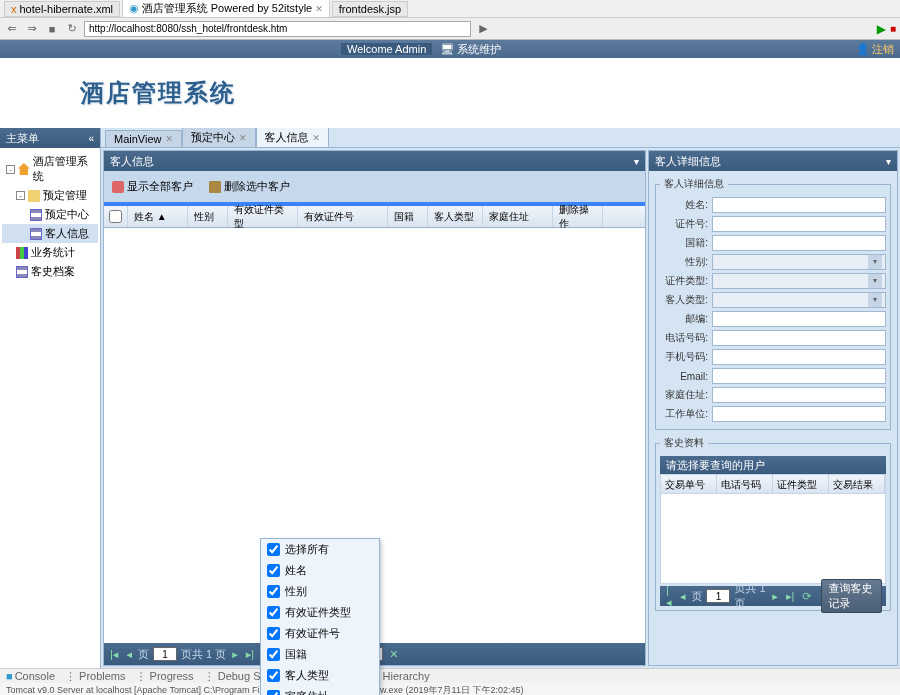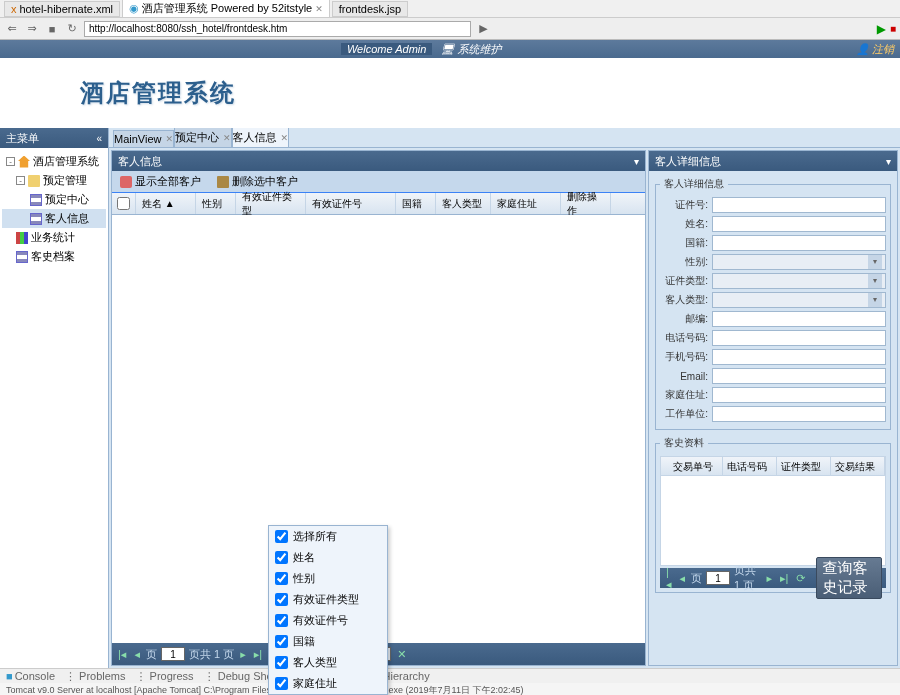--- a/index.html
+++ b/index.html
@@ -6,50 +6,50 @@
 body { background:#fff; width:900px; height:695px; overflow:hidden; position:relative; }
 .ide-tabs { height:18px; background:#f0f0f0; border-bottom:1px solid #ccc; display:flex; align-items:center; padding-left:4px; gap:2px; }
 .ide-tab { padding:1px 6px; background:#e8e8e8; border:1px solid #ccc; display:flex; align-items:center; gap:3px; font-size:10px; }
 .ide-tab.active { background:#fff; }
 .ide-close { color:#888; font-size:9px; }
 .browser-bar { height:22px; background:#eee; border-bottom:1px solid #bbb; display:flex; align-items:center; padding:0 4px; gap:4px; }
 .nav-btn { width:16px; height:16px; color:#666; display:flex; align-items:center; justify-content:center; cursor:pointer; }
 .url-input { flex:1; height:16px; border:1px solid #aaa; padding:0 4px; background:#fff; font-size:10px; }
 .run-btn { color:#090; font-size:12px; }
 .stop-btn { color:#c00; font-size:10px; }
-.top-strip { height:18px; background:linear-gradient(#5d7a9c,#4a6a8e); display:flex; align-items:center; color:#fff; font-size:10px;font-style:italic; }
+.top-strip { height:18px; background:linear-gradient(#5d7a9c,#4a6a8e); display:flex; align-items:center; color:#fff; font-size:10px; }
 .top-strip .welcome { margin-left:auto; padding:0 6px; background:#3a5a7e; }
 .top-strip .maint { padding:0 8px; display:flex; align-items:center; gap:3px; }
 .top-strip .logout { margin-left:auto; padding:0 6px; color:#ffcc66; display:flex; align-items:center; gap:2px; }
 .app-header { height:70px; background:#fff; display:flex; align-items:center; padding-left:80px; position:relative; }
 .app-title { font-size:24px; color:#2c5f8d; font-weight:bold; letter-spacing:2px; text-shadow:1px 1px 2px rgba(100,140,180,0.3); }
 .watermark { position:absolute; top:35px; left:60px; font-size:20px; color:#bbb; font-family:monospace; letter-spacing:1px; opacity:0.6; }
 .main-area { display:flex; height:540px; background:#d5e4f2; }
-.sidebar { width:109px; background:#d5e4f2; border-right:1px solid #99b4d1; display:flex; flex-direction:column; }
+.sidebar { width:101px; background:#d5e4f2; border-right:1px solid #99b4d1; display:flex; flex-direction:column; }
 .sb-header { height:20px; background:linear-gradient(#4a6a8e,#3a5a7e); color:#fff; display:flex; align-items:center; padding:0 6px; font-size:11px; justify-content:space-between; }
 .tree { padding:4px 2px; background:#fff; flex:1; }
 .tree-item { padding:2px 0 2px 4px; display:flex; align-items:center; gap:3px; font-size:11px; cursor:pointer; }
 .tree-item.l1 { padding-left:14px; }
 .tree-item.l2 { padding-left:28px; }
 .tree-item.sel { background:#d0e0f0; }
 .tree-exp { width:9px; height:9px; border:1px solid #888; font-size:8px; line-height:7px; text-align:center; color:#555; }
 .tree-ico { width:12px; height:12px; display:inline-block; }
 .ico-home { background:#f0a030; clip-path:polygon(50% 0,100% 45%,85% 45%,85% 100%,15% 100%,15% 45%,0 45%); }
 .ico-folder { background:#f0d070; border-radius:1px; }
 .ico-grid { background:linear-gradient(#88b 33%,#fff 33% 66%,#88b 66%); border:1px solid #66c; }
 .ico-chart { background:linear-gradient(to right,#c44 33%,#4c4 33% 66%,#44c 66%); }
 .center { flex:1; display:flex; flex-direction:column; background:#d5e4f2; }
 .inner-tabs { height:20px; display:flex; align-items:flex-end; padding-left:4px; gap:0; border-bottom:1px solid #99b4d1; }
-.inner-tab { padding:2px 0; background:#c5d5e6; border:1px solid #99b4d1; border-bottom:none; font-size:10px; display:flex; align-items:center; gap:4px; cursor:pointer; }
+.inner-tab { padding:2px 8px; background:#c5d5e6; border:1px solid #99b4d1; border-bottom:none; font-size:10px; display:flex; align-items:center; gap:4px; cursor:pointer; }
 .inner-tab.active { background:#eef4fb; }
 .inner-tab .x { color:#888; font-size:9px; }
 .center-body { flex:1; display:flex; padding:2px; gap:2px; }
 .grid-panel { flex:1; background:#d5e4f2; border:1px solid #99b4d1; display:flex; flex-direction:column; }
 .panel-header { height:20px; background:linear-gradient(#4a6a8e,#3a5a7e); color:#fff; display:flex; align-items:center; padding:0 6px; font-size:11px; justify-content:space-between; }
-.panel-toolbar { height:22px; background:#c5d8ec; border-bottom:1px solid #3b82f6; display:flex; align-items:center; padding:0 4px; gap:8px; }
+.panel-toolbar { height:35px; background:#c5d8ec; border-bottom:4px solid #3b82f6; display:flex; align-items:center; padding:0 4px; gap:8px; }
 .tb-btn { display:flex; align-items:center; gap:3px; font-size:10px; cursor:pointer; padding:2px 4px; }
 .tb-ico { width:12px; height:12px; display:inline-block; background:#d66; border-radius:2px; }
 .tb-ico2 { width:12px; height:12px; display:inline-block; background:#a84; border-radius:1px; }
 .grid-head { height:22px; background:linear-gradient(#f0f4f9,#d8e4f0); border-bottom:1px solid #99b4d1; display:flex; }
 .gh-cell { border-right:1px solid #c5d5e6; padding:3px 6px; font-size:10px; display:flex; align-items:center; gap:2px; }
 .gh-cell.chk { width:24px; justify-content:center; }
 .grid-body { flex:1; background:#fff; position:relative; }
 .col-menu { position:absolute; left:156px; top:310px; width:120px; background:#eef4fb; border:1px solid #99b4d1; box-shadow:2px 2px 4px rgba(0,0,0,0.2); z-index:10; }
 .cm-item { padding:3px 6px; display:flex; align-items:center; gap:5px; font-size:10px; cursor:pointer; }
 .cm-item input { margin:0; }
@@ -59,25 +59,25 @@
 .search-box { width:80px; height:14px; border:1px solid #666; background:#e0e8f0; font-size:10px; }
 .detail-panel { width:250px; background:#d5e4f2; border:1px solid #99b4d1; display:flex; flex-direction:column; }
 .detail-body { padding:6px; background:#d5e4f2; flex:1; overflow:auto; }
 .fieldset { border:1px solid #99b4d1; padding:6px 4px 4px; margin-bottom:6px; background:#d5e4f2; }
 .fs-legend { font-size:10px; padding:0 4px; color:#333; }
 .form-row { display:flex; align-items:center; margin-bottom:3px; gap:4px; }
 .form-label { width:48px; text-align:right; font-size:10px; color:#333; }
 .form-input { flex:1; height:16px; border:1px solid #a0b8d0; background:#fff; font-size:10px; padding:0 3px; }
 .form-combo { flex:1; height:16px; border:1px solid #a0b8d0; background:#e8eef5; font-size:10px; padding:0 3px; display:flex; justify-content:space-between; align-items:center; }
 .combo-arrow { width:14px; height:14px; background:#c5d5e6; text-align:center; color:#666; font-size:8px; line-height:14px; }
-.hist-grid-head { height:20px; background:linear-gradient(#f0f4f9,#d8e4f0); border:1px solid #c5d5e6; display:flex;padding-left:8px; }
+.hist-grid-head { height:20px; background:linear-gradient(#f0f4f9,#d8e4f0); border:1px solid #c5d5e6; display:flex; }
 .hgh-cell { flex:1; padding:3px 4px; font-size:10px; border-right:1px solid #c5d5e6; }
 .hist-body { height:90px; background:#fff; border:1px solid #c5d5e6; border-top:none; }
 .hist-footer { height:20px; background:linear-gradient(#4a6a8e,#3a5a7e); display:flex; align-items:center; padding:0 4px; gap:4px; color:#c5d8ec; font-size:9px; margin-top:2px; }
-.hist-btn { background:linear-gradient(#667a92,#4a5e76); color:#fff; padding:1px 6px; border:1px solid #3a4a5e; border-radius:2px; font-size:15px; cursor:pointer; }
+.hist-btn { background:linear-gradient(#667a92,#4a5e76); color:#fff; padding:1px 6px; border:1px solid #3a4a5e; border-radius:2px; font-size:11px; cursor:pointer; }
 .action-bar { height:26px; display:flex; align-items:center; justify-content:center; gap:6px; padding:0 4px; background:#d5e4f2; border-top:1px solid #c5d5e6; }
 .action-btn { padding:2px 10px; background:linear-gradient(#f5f8fb,#d8e4f0); border:1px solid #99b4d1; border-radius:2px; font-size:10px; cursor:pointer; color:#444; }
 .action-btn.primary { color:#c44; }
 .ide-bottom { height:15px; background:#f0f0f0; border-top:1px solid #ccc; display:flex; align-items:center; padding:0 6px; gap:10px; font-size:10px; color:#666; }
 .ide-bottom span { display:flex; align-items:center; gap:2px; }
 .ide-status { height:14px; background:#f5f5f5; padding:0 6px; font-size:9px; color:#555; line-height:14px; white-space:nowrap; overflow:hidden; }
 .collapse-ico { font-size:10px; cursor:pointer; }
 </style>
 </head>
 <body>
@@ -261,25 +261,25 @@
       <div class="detail-panel">
         <div class="panel-header">
           <span>客人详细信息</span>
           <span class="collapse-ico">▾</span>
         </div>
         <div class="detail-body">
           <fieldset class="fieldset">
             <legend class="fs-legend">客人详细信息</legend>
             <div id="fields1">
                 <div class="form-row">
+                  <div class="form-label">姓名:</div>
+                  <input class="form-input" style="">
+                </div>
+                <div class="form-row">
                   <div class="form-label">证件号:</div>
-                  <input class="form-input" style="">
-                </div>
-                <div class="form-row">
-                  <div class="form-label">姓名:</div>
                   <input class="form-input" style="">
                 </div>
                 <div class="form-row">
                   <div class="form-label">国籍:</div>
                   <input class="form-input" style="">
                 </div>
               </div>
             <div id="combos">
                 <div class="form-row">
                   <div class="form-label">性别:</div>
@@ -325,20 +325,23 @@
                   <input class="form-input" style="">
                 </div>
                 <div class="form-row">
                   <div class="form-label">工作单位:</div>
                   <input class="form-input" style="">
                 </div>
               </div>
           </fieldset>
           <fieldset class="fieldset">
             <legend class="fs-legend">客史资料</legend>
+            <div class="panel-header" style="height:18px">
+                <span>请选择要查询的用户</span>
+              </div>
             <div class="hist-grid-head" id="hist-head">
                 <div class="hgh-cell">交易单号</div>
                 <div class="hgh-cell">电话号码</div>
                 <div class="hgh-cell">证件类型</div>
                 <div class="hgh-cell">交易结果</div>
               </div>
             <div class="hist-body"></div>
             <div class="hist-footer">
               <span class="pg-btn">|◂</span>
               <span class="pg-btn">◂</span>

